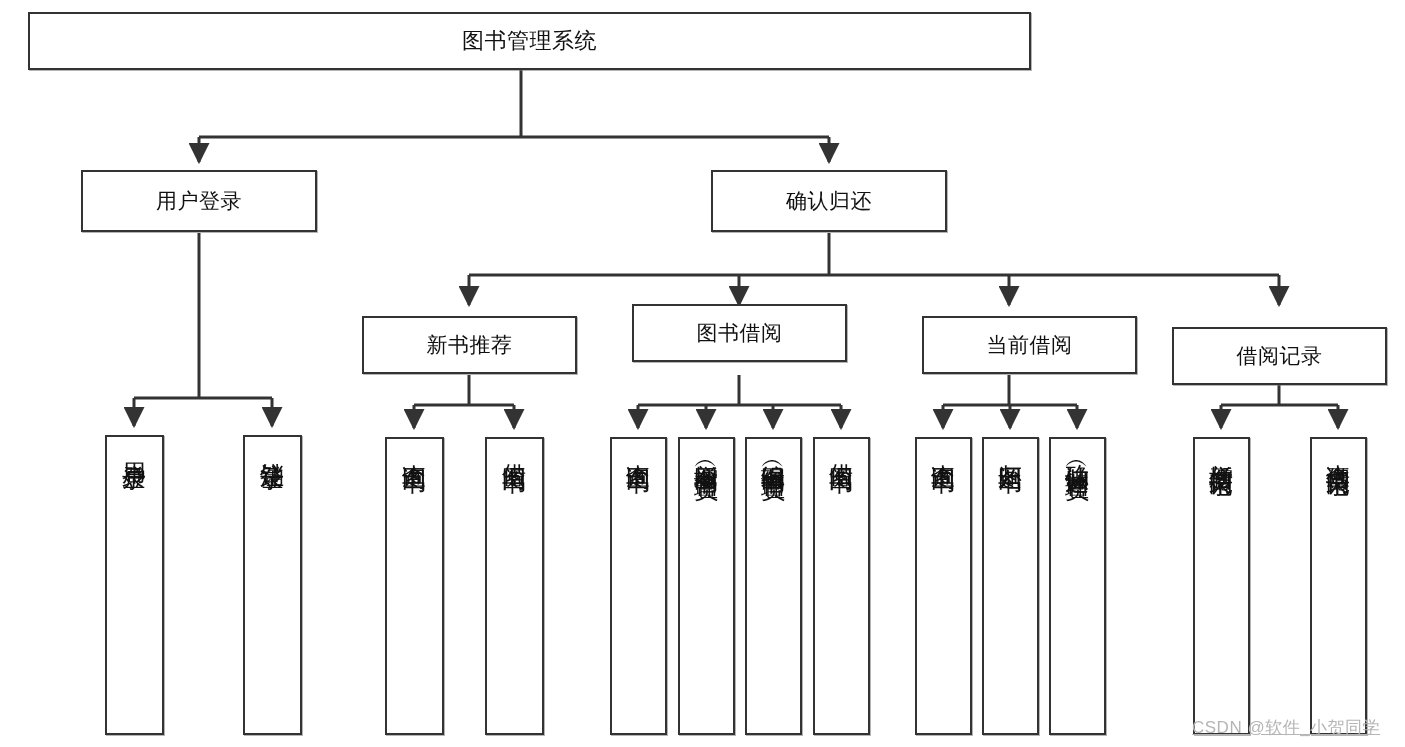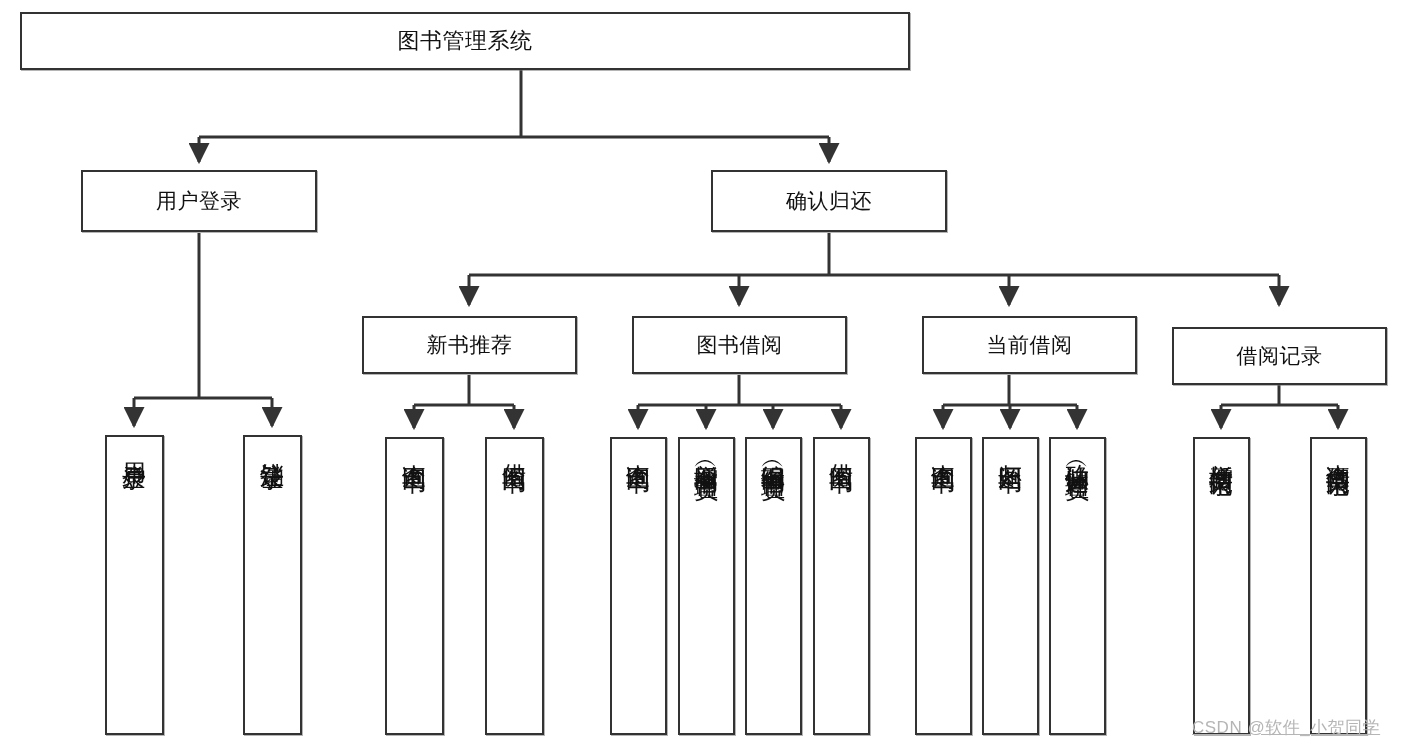--- a/index.html
+++ b/index.html
@@ -120,35 +120,35 @@
       <path d="M 1010 405 L 1010 428" marker-end="url(#arrow)"></path>
       <path d="M 1077 405 L 1077 428" marker-end="url(#arrow)"></path>
 
       <path d="M 1279 375 L 1279 405"></path>
       <path d="M 1221 405 L 1338 405"></path>
       <path d="M 1221 405 L 1221 428" marker-end="url(#arrow)"></path>
       <path d="M 1338 405 L 1338 428" marker-end="url(#arrow)"></path>
     </g>
   </svg>
 
-  <div class="node horiz root" style="left:20px; top:12px; width:890px; height:58px;justify-content:center;">
+  <div class="node horiz root" style="left:28px; top:12px; width:1003px; height:58px;justify-content:center;">
     <span class="label">图书管理系统</span>
   </div>
 
   <div class="node horiz" style="left:81px; top:170px; width:236px; height:62px;">
     <span class="label">用户登录</span>
   </div>
   <div class="node horiz" style="left:711px; top:170px; width:236px; height:62px;">
     <span class="label">确认归还</span>
   </div>
 
   <div class="node horiz" style="left:362px; top:316px; width:215px; height:58px;">
     <span class="label">新书推荐</span>
   </div>
-  <div class="node horiz" style="left:632px; top:316px; width:215px; height:58px;">
+  <div class="node horiz" style="left:632px; top:304px; width:215px; height:58px;">
     <span class="label">图书借阅</span>
   </div>
   <div class="node horiz" style="left:902px; top:316px; width:215px; height:58px;margin-left:20px;">
     <span class="label">当前借阅</span>
   </div>
   <div class="node horiz" style="left:1172px; top:327px; width:215px; height:58px;">
     <span class="label">借阅记录</span>
   </div>
 
   <div class="node vert" style="left:105px; top:435px; width:59px; height:300px;">

